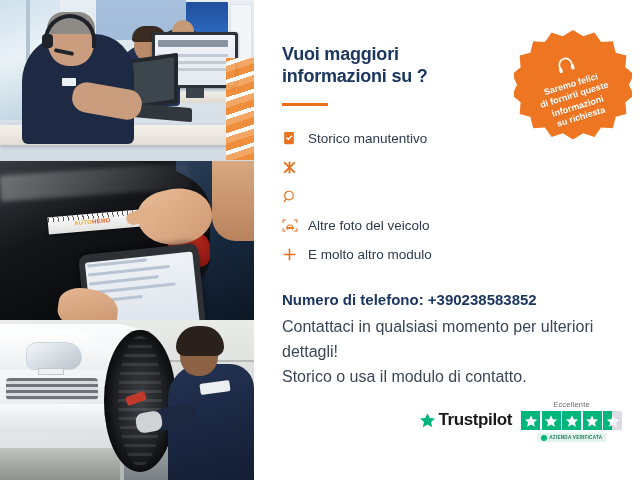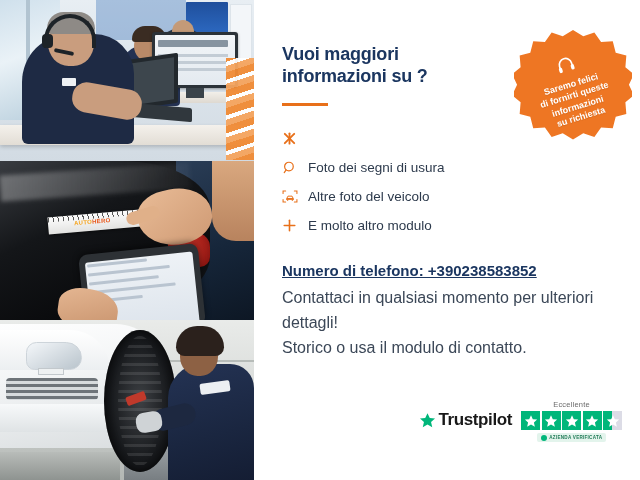--- a/index.html
+++ b/index.html
@@ -254,21 +254,20 @@
   .features { list-style:none; }
   .feature { display:flex; align-items:center; height:29px; }
   .feature .ico { width:26px; flex:0 0 26px; display:flex; align-items:center; justify-content:flex-start; }
   .feature .txt { color:#2d3a4c; font-size:13.5px; }
 
   .phone {
     margin-top:22px;
     color:#1b3660;
     font-size:15px;
     font-weight:bold;
-    text-decoration:underline;
   }
   .sub { margin-top:7px; color:#3b4757; font-size:16px; line-height:1.55; }
 
   
   .trust { position:absolute; right:18px; bottom:38px; display:flex; align-items:flex-start; }
   .tp-logo { display:flex; align-items:center; margin-right:9px; padding-top:10px; }
   .tp-star-logo { width:17px; height:17px; margin-right:3px; }
   .tp-word { color:#191919; font-size:17px; font-weight:bold; letter-spacing:-.4px; }
   .tp-right { display:flex; flex-direction:column; align-items:center; }
   .tp-excellent { color:#6b6b6b; font-size:7.5px; letter-spacing:.2px; margin-bottom:2px; }
@@ -410,41 +409,49 @@
 
     <div class="headline">
       <div>Vuoi maggiori</div>
       <div>informazioni su ?</div>
     </div>
 
     <div class="rule"></div>
 
     <ul class="features">
 
+      <li class="feature">
+        <span class="ico">
+          <svg viewBox="0 0 16 16" width="14" height="14" aria-hidden="true">
+            <rect x="2.5" y="1" width="11" height="14" rx="1.5" fill="#e8701a"></rect>
+            <path d="M5.2 7.8l2 2 3.8-4" stroke="#fff" stroke-width="1.5" fill="none" stroke-linecap="round" stroke-linejoin="round"></path>
+          </svg>
+        </span>
+        <span class="txt">Storico manutentivo</span>
+      </li>
 
       <li class="feature">
         <span class="ico">
           <svg viewBox="0 0 16 16" width="15" height="15" aria-hidden="true">
             <g stroke="#e8701a" stroke-width="2" stroke-linecap="round">
               <line x1="3" y1="3" x2="13" y2="13"></line>
               <line x1="13" y1="3" x2="3" y2="13"></line>
               <line x1="8" y1="2.5" x2="8" y2="13.5"></line>
             </g>
           </svg>
         </span>
       </li>
 
       <li class="feature">
         <span class="ico">
           <svg viewBox="0 0 16 16" width="15" height="15" aria-hidden="true">
             <circle cx="7.4" cy="7" r="4.6" fill="none" stroke="#e8701a" stroke-width="1.3"></circle>
             <line x1="4.4" y1="10.6" x2="2.4" y2="13.4" stroke="#e8701a" stroke-width="1.3" stroke-linecap="round"></line>
           </svg>
         </span>
-        <span class="txt">Foto dei segni di usura</span>
       </li>
 
       <li class="feature">
         <span class="ico">
           <svg viewBox="0 0 18 16" width="16" height="15" aria-hidden="true">
             <g stroke="#e8701a" stroke-width="1.2" fill="none" stroke-linecap="round">
               <path d="M1.2 4.6V1.8h2.9"></path>
                 <path d="M16.8 4.6V1.8h-2.9"></path>
               <path d="M1.2 11.4v2.8h2.9"></path>
                 <path d="M16.8 11.4v2.8h-2.9"></path>

